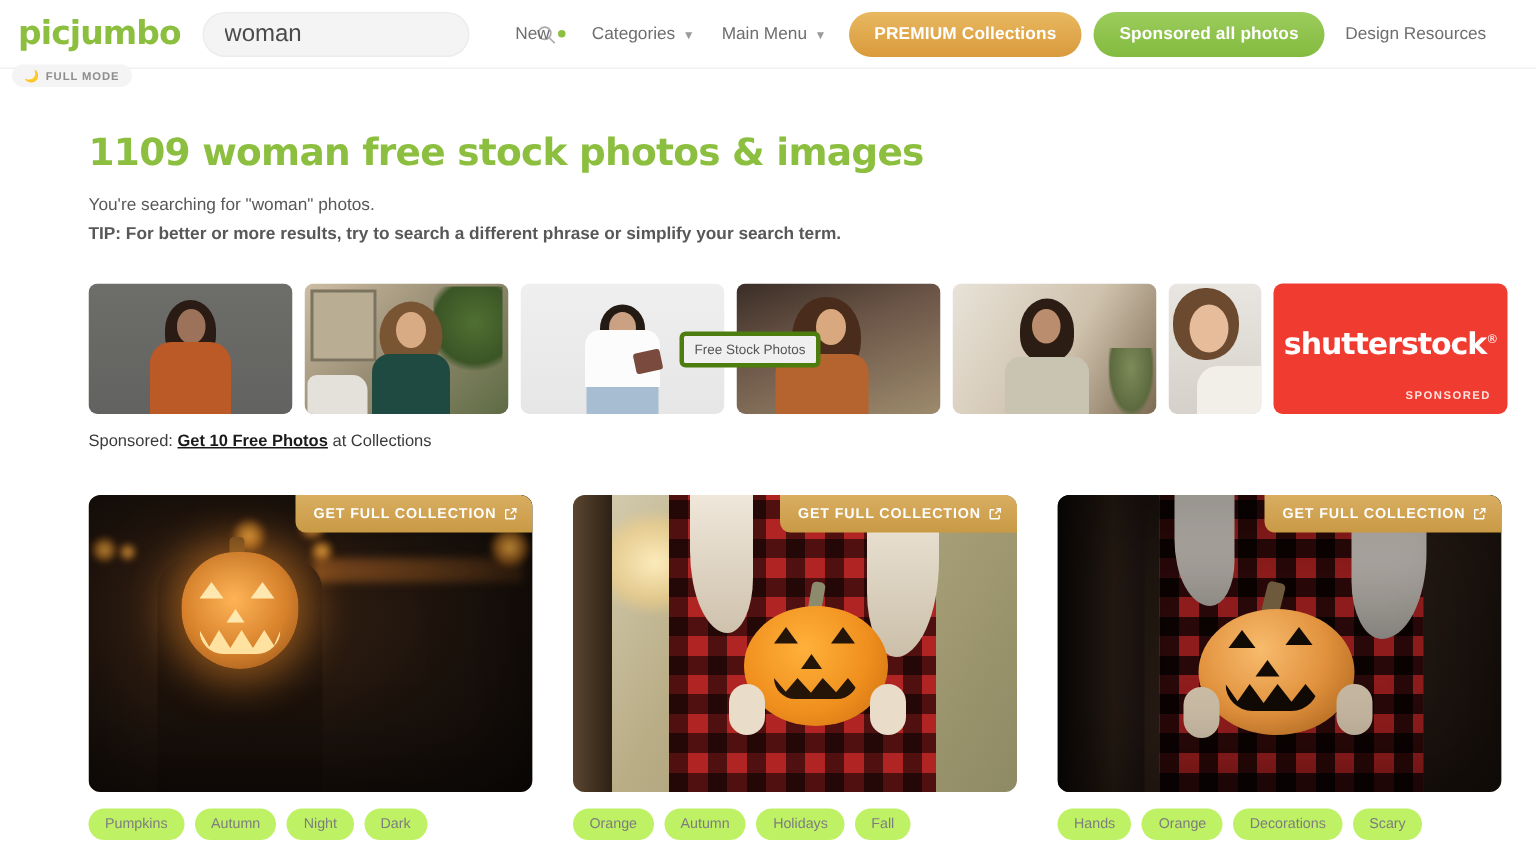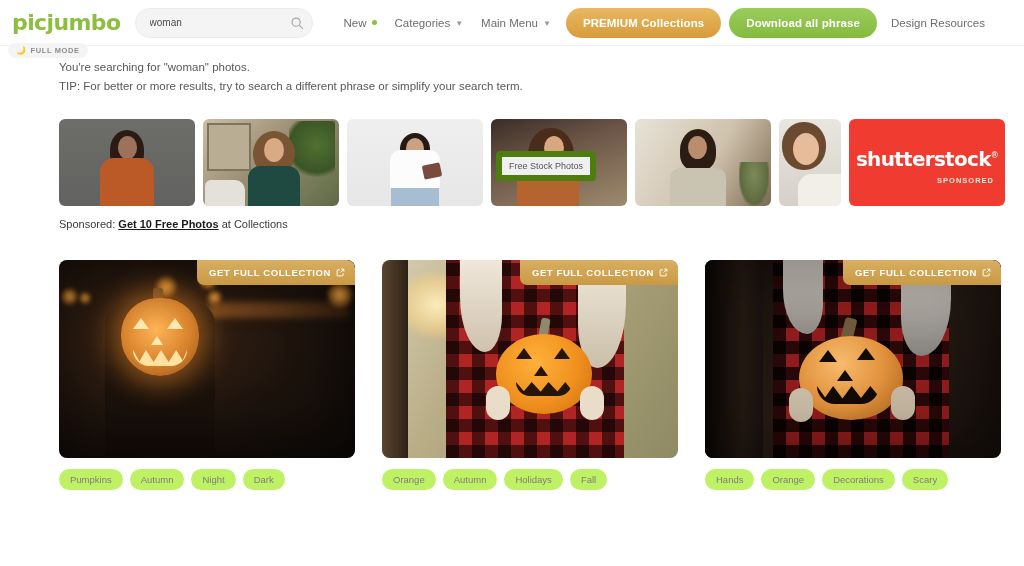--- a/index.html
+++ b/index.html
@@ -46,21 +46,21 @@
     align-items: center;
     padding: 0 8px 0 14px;
     margin-right: 22px;
   }
   .search-input {
     flex: 1;
     border: none;
     outline: none;
     background: transparent;
     font-family: "Liberation Sans", sans-serif;
-    font-size: 10px;
+    font-size: 16px;
     color: #4a4a4a;
     padding: 0;
   }
   .search-icon {
     width: 14px; height: 14px;
     flex: 0 0 auto;
     opacity: 0.55;
   }
 
   .nav {
@@ -152,21 +152,21 @@
     color: #8cbf3f;
     letter-spacing: -0.5px;
     font-family: "DejaVu Sans", sans-serif;
   }
   .sub-line {
     margin-left: 59px;
     font-size: 11.5px;
     color: #585858;
   }
   .sub-line.first { margin-top: 15px; }
-  .sub-line.second { margin-top: 7px; }
+  .sub-line.second { margin-top: 7px; font-weight: bold; }
 
   
   .strip {
     display: flex;
     gap: 8px;
     margin: 27px 0 0 59px;
     width: 946px;
     height: 87px;
     position: relative;
   }
@@ -196,40 +196,39 @@
     color: #fff;
     font-size: 20px;
     font-weight: 700;
     letter-spacing: -0.7px;
     white-space: nowrap;
     font-family: "DejaVu Sans", sans-serif;
   }
   .shutter-logo .reg { font-size: 8px; vertical-align: super; font-weight: 400; }
   .shutter-sponsored {
     position: absolute;
-    right: 11px; bottom: 21px;
+    right: 11px; bottom: 8px;
     color: rgba(255,255,255,0.85);
     font-size: 7.5px;
     letter-spacing: 1px;
     font-weight: 600;
   }
 
   .tooltip {
     position: absolute;
     left: 394px;
     top: 32px;
     background: #f0f0f0;
-    border: 6px solid #4d7c0f;
+    border: 3px solid #4d7c0f;
     border-radius: 4px;
     font-size: 9px;
     color: #555;
     padding: 4px 7px;
     white-space: nowrap;
     z-index: 6;
-    margin-left: 43px;
   }
 
   .sponsored-line {
     margin: 12px 0 0 59px;
     font-size: 11px;
     color: #3a3a3a;
   }
   .sponsored-line a {
     color: #1a1a1a;
     font-weight: 700;
@@ -418,32 +417,33 @@
     <span class="nav-link">
       <span>Categories</span>
       <span class="caret">▼</span>
     </span>
     <span class="nav-link">
       <span>Main Menu</span>
       <span class="caret">▼</span>
     </span>
 
     <span class="pill pill-premium">PREMIUM Collections</span>
-    <span class="pill pill-download">Download all phrase</span>
+    <span class="pill pill-download">Sponsored all photos</span>
     <span class="nav-design">Design Resources</span>
   </div>
 
   <div class="darkmode-chip">
     <span class="moon-icon">🌙</span>
     <span>FULL MODE</span>
   </div>
 </div>
 
 <div class="main">
 
+  <h1 class="page-title">1109 woman free stock photos &amp; images</h1>
   <div class="sub-line first">You're searching for "woman" photos.</div>
   <div class="sub-line second">TIP: For better or more results, try to search a different phrase or simplify your search term.</div>
 
   <div class="strip">
 
     <div class="thumb">
       <div class="ph t1">
           <div class="hair"></div>
           <div class="face"></div>
           <div class="body"></div>

